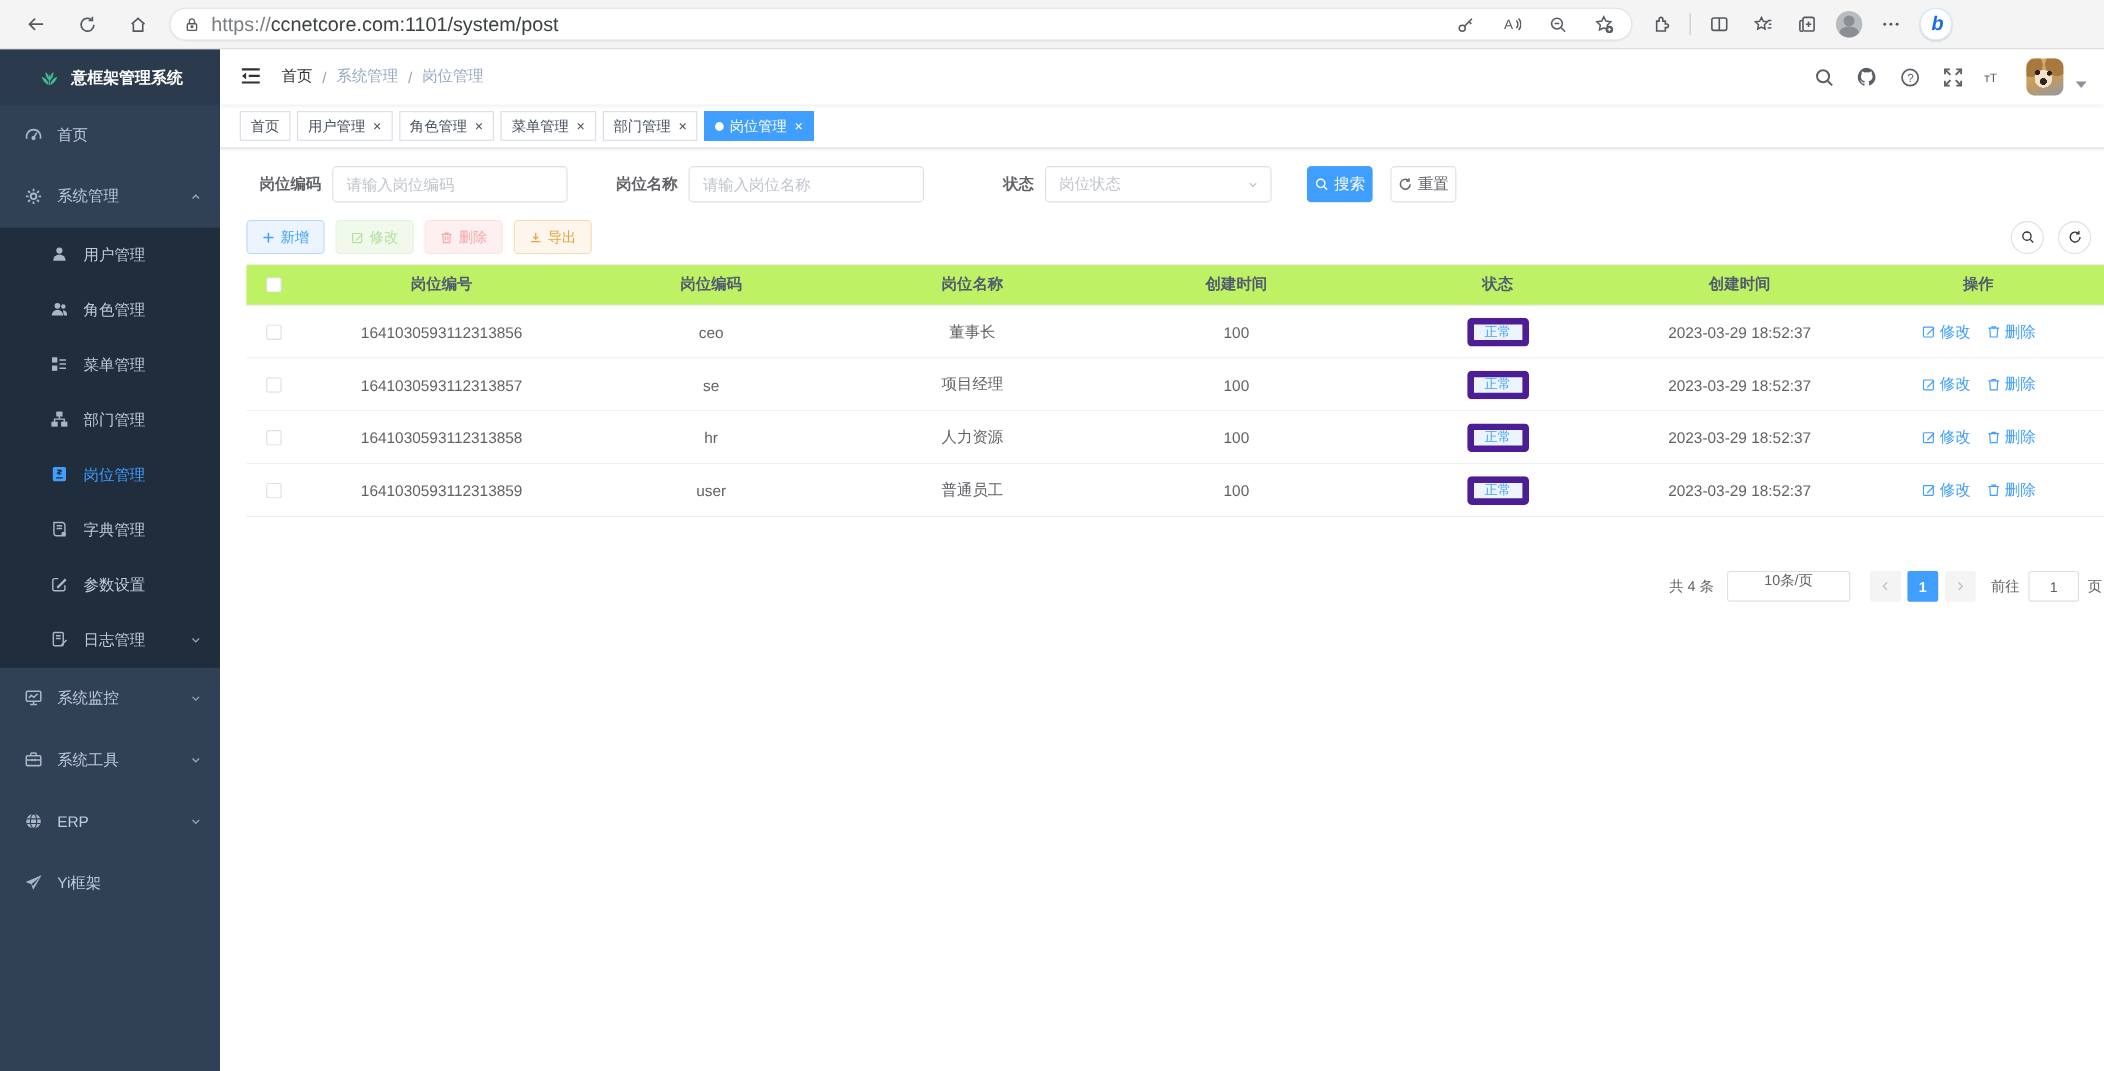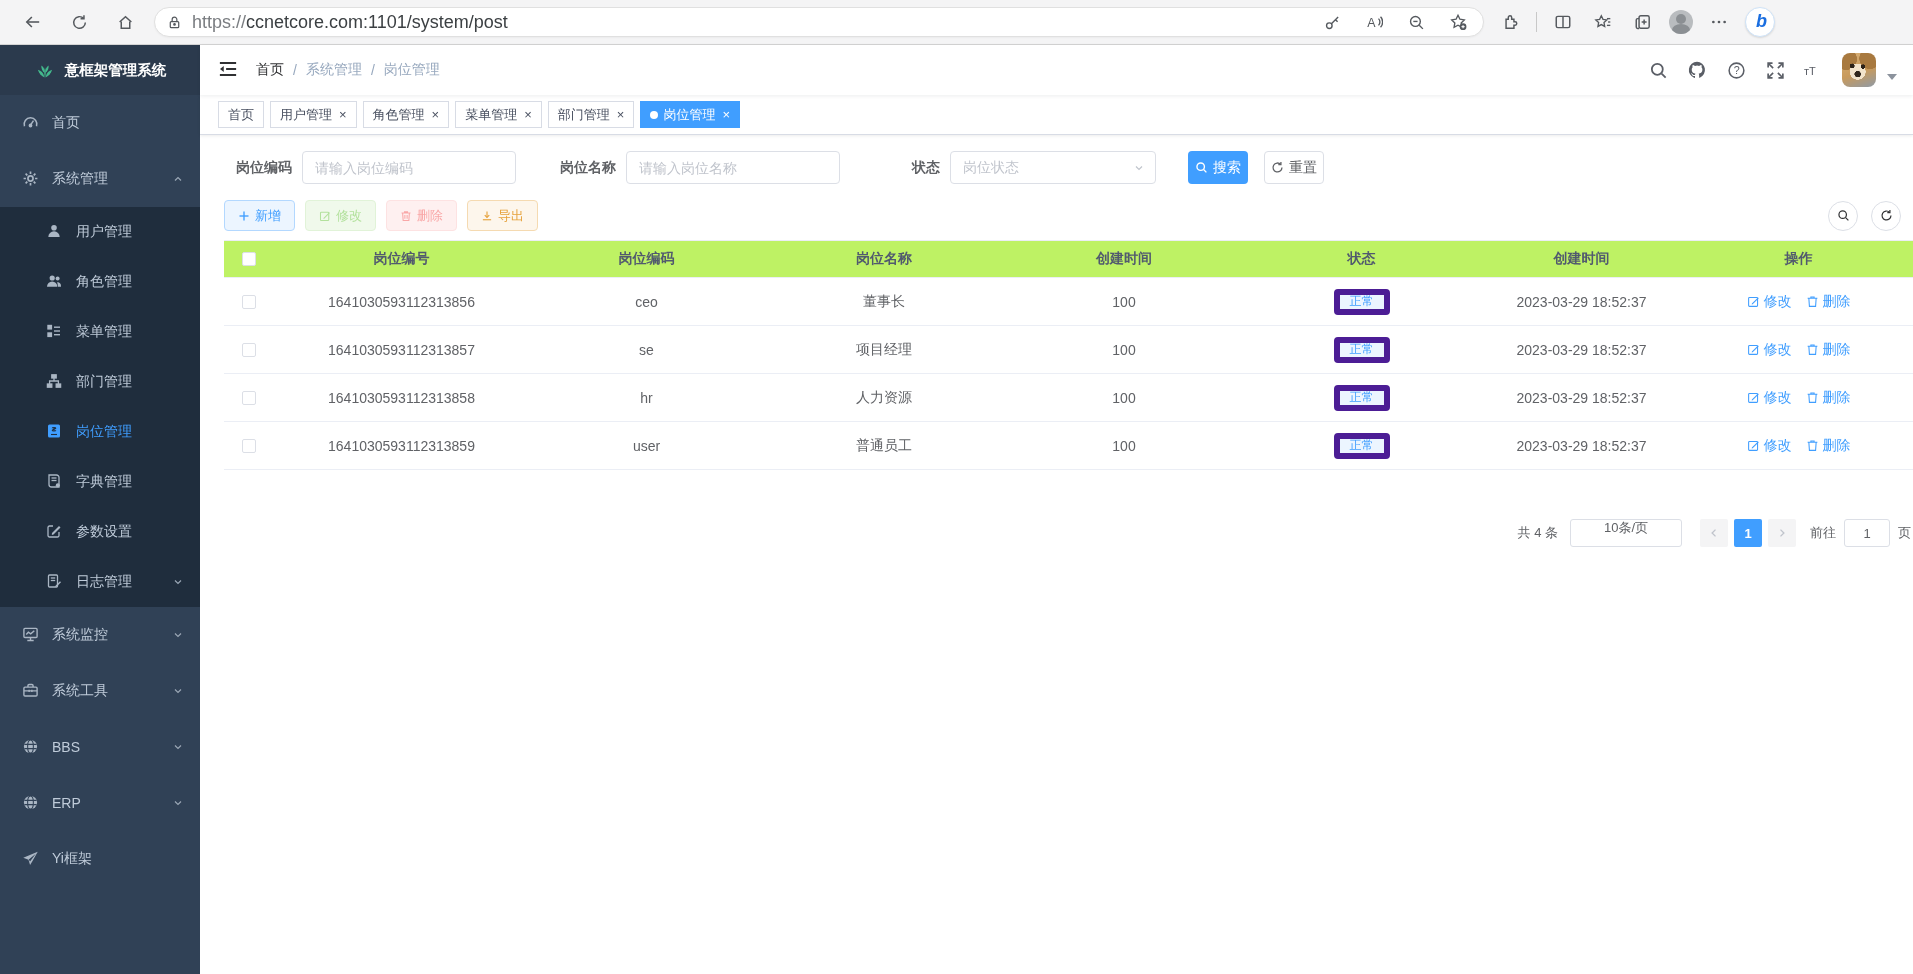--- a/index.html
+++ b/index.html
@@ -417,37 +417,20 @@
     <div class="menu-item">
       <span class="mi-ic">
         <svg width="17" height="17" viewBox="0 0 16 16" fill="currentColor">
             <circle cx="8" cy="8" r="6.2"></circle>
             <g stroke="#304156" stroke-width="1" fill="none">
               <ellipse cx="8" cy="8" rx="2.7" ry="6.2"></ellipse>
               <path d="M2.2 6h11.6M2.2 10h11.6"></path>
             </g>
           </svg>
       </span>
-      <span class="mi-label">BBS</span>
-      <span class="mi-arrow">
-        <svg width="12" height="12" viewBox="0 0 16 16" fill="none" stroke="currentColor" stroke-width="1.6">
-            <polyline points="4,6 8,10 12,6"></polyline>
-          </svg>
-      </span>
-    </div>
-    <div class="menu-item">
-      <span class="mi-ic">
-        <svg width="17" height="17" viewBox="0 0 16 16" fill="currentColor">
-            <circle cx="8" cy="8" r="6.2"></circle>
-            <g stroke="#304156" stroke-width="1" fill="none">
-              <ellipse cx="8" cy="8" rx="2.7" ry="6.2"></ellipse>
-              <path d="M2.2 6h11.6M2.2 10h11.6"></path>
-            </g>
-          </svg>
-      </span>
       <span class="mi-label">ERP</span>
       <span class="mi-arrow">
         <svg width="12" height="12" viewBox="0 0 16 16" fill="none" stroke="currentColor" stroke-width="1.6">
             <polyline points="4,6 8,10 12,6"></polyline>
           </svg>
       </span>
     </div>
     <div class="menu-item">
       <span class="mi-ic">
         <svg width="17" height="17" viewBox="0 0 16 16" fill="currentColor">

